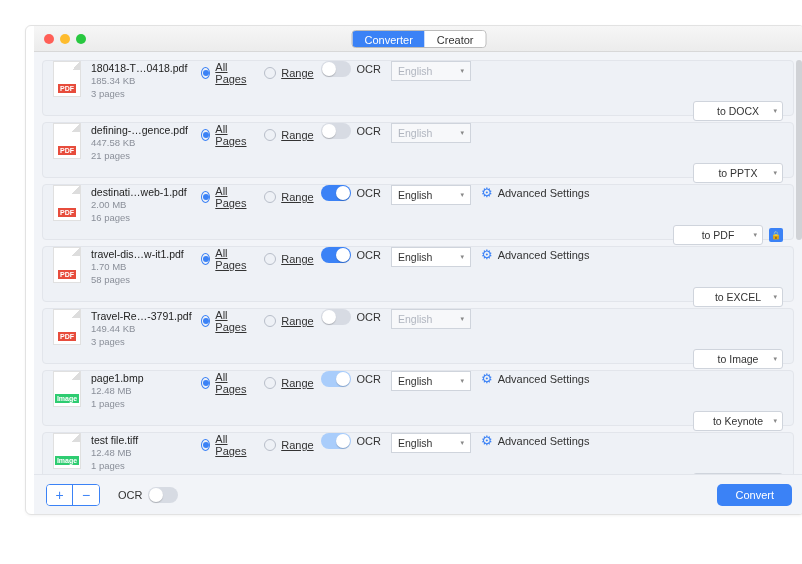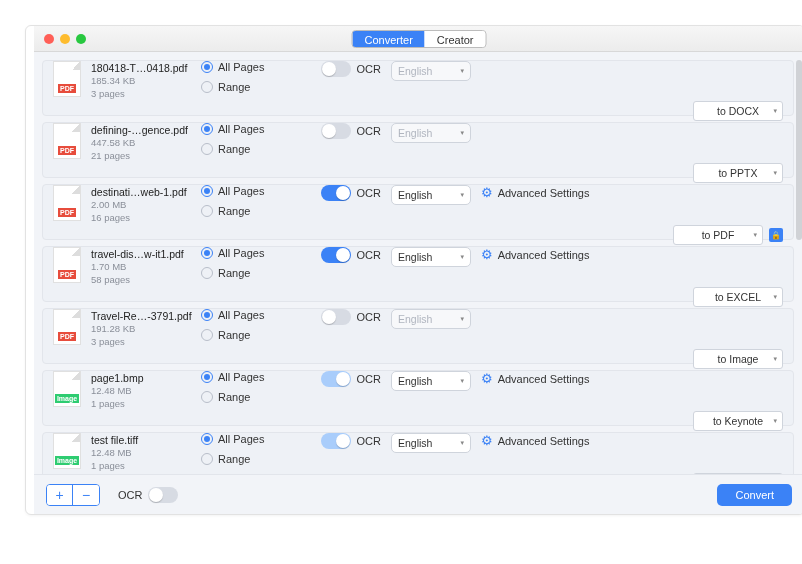--- a/index.html
+++ b/index.html
@@ -15,32 +15,32 @@
 .content { flex:1; background:#f2f4f8; padding:8px 10px 0 8px; overflow-y:auto; position:relative; }
 .scrollbar-track { position:absolute; right:2px; top:8px; width:6px; height:180px; background:#d0d2d6; border-radius:3px; }
 .row { background:#eef1f6; border:1px solid #e2e5eb; border-radius:4px; margin-bottom:6px; height:56px; display:flex; align-items:flex-start; padding:0 10px; font-size:11px; color:#333; }
 .thumb { width:28px; height:36px; background:#fff; border:1px solid #e0e0e0; display:flex; align-items:flex-end; justify-content:center; position:relative; }
 .thumb .fold { position:absolute; top:0; right:0; width:8px; height:8px; background:linear-gradient(135deg,#fff 50%,#ddd 50%); }
 .badge { font-size:7px; font-weight:bold; color:#fff; padding:1px 2px; margin-bottom:3px; }
 .badge.pdf{background:#e74c3c} .badge.img{background:#2ecc71}
 .meta { margin-left:10px; width:110px; line-height:1.35; }
 .meta .name { font-size:10.5px; color:#222; white-space:nowrap; overflow:hidden; text-overflow:ellipsis; }
 .meta .sz, .meta .pg { font-size:9.5px; color:#8a8f99; }
-.radios { width:100px; display:flex; flex-direction:column; gap:8px; }
+.radios { width:100px; display:flex; flex-direction:row; gap:15px;text-decoration:underline; }
 .radio { display:flex; align-items:center; gap:5px; cursor:pointer; }
 .rbtn { width:12px; height:12px; border-radius:50%; border:1px solid #3b82f6; display:inline-flex; align-items:center; justify-content:center; }
 .rbtn.on::after { content:""; width:6px; height:6px; border-radius:50%; background:#3b82f6; }
 .rbtn.off { border-color:#b8bec9; }
 .ocr-col { display:flex; align-items:center; gap:6px; width:80px; justify-content:flex-end; }
 .toggle { width:30px; height:16px; border-radius:8px; position:relative; cursor:pointer; }
 .toggle.off{background:#d7dbe3}.toggle.on{background:#3b82f6}.toggle.on-light{background:#a9cdfb}
 .knob { position:absolute; top:1px; width:14px; height:14px; border-radius:50%; background:#fff; box-shadow:0 1px 1px rgba(0,0,0,.2); }
 .toggle.off .knob{left:1px}.toggle.on .knob,.toggle.on-light .knob{left:15px}
 .lang-col { width:80px; margin-left:10px; }
-.drop { height:20px; border:1px solid #cfd4dc; border-radius:5px; background:#fff; display:flex; align-items:center; justify-content:space-between; padding:0 6px; font-size:10.5px; cursor:pointer; }
+.drop { height:20px; border:1px solid #cfd4dc; border-radius:0; background:#fff; display:flex; align-items:center; justify-content:space-between; padding:0 6px; font-size:10.5px; cursor:pointer; }
 .drop.disabled { color:#b0b5bf; background:#f7f8fa; }
 .caret { font-size:7px; color:#888; }
 .adv-col { width:140px; margin-left:10px; display:flex; align-items:center; gap:5px; }
 .gear { color:#3b82f6; font-size:13px; }
 .fmt-col { margin-left:auto; display:flex; align-items:center; gap:6px;margin-top:40px; }
 .fmt-drop { width:90px; height:20px; border:1px solid #cfd4dc; border-radius:3px; background:#fff; display:flex; align-items:center; justify-content:center; padding:0 6px; font-size:10.5px; cursor:pointer; position:relative; }
 .fmt-drop .caret{position:absolute;right:5px}
 .lock { width:14px; height:14px; background:#3b82f6; border-radius:2px; display:flex; align-items:center; justify-content:center; color:#fff; font-size:8px; }
 .footer { height:40px; border-top:1px solid #e2e5eb; background:#f2f4f8; display:flex; align-items:center; padding:0 12px; }
 .addrem { display:flex; border:1px solid #3b82f6; border-radius:4px; overflow:hidden; }
@@ -241,21 +241,21 @@
 
     </div>
       </div>
       <div class="row">
     <div class="thumb">
       <div class="fold"></div>
       <div class="badge pdf">PDF</div>
     </div>
     <div class="meta">
       <div class="name">Travel-Re…-3791.pdf</div>
-      <div class="sz">191.28 KB</div>
+      <div class="sz">149.44 KB</div>
       <div class="pg">3 pages</div>
     </div>
     <div class="radios">
       <div class="radio">
             <span class="rbtn on"></span>
             <span>All Pages</span>
           </div>
       <div class="radio">
             <span class="rbtn off"></span>
             <span>Range</span>

